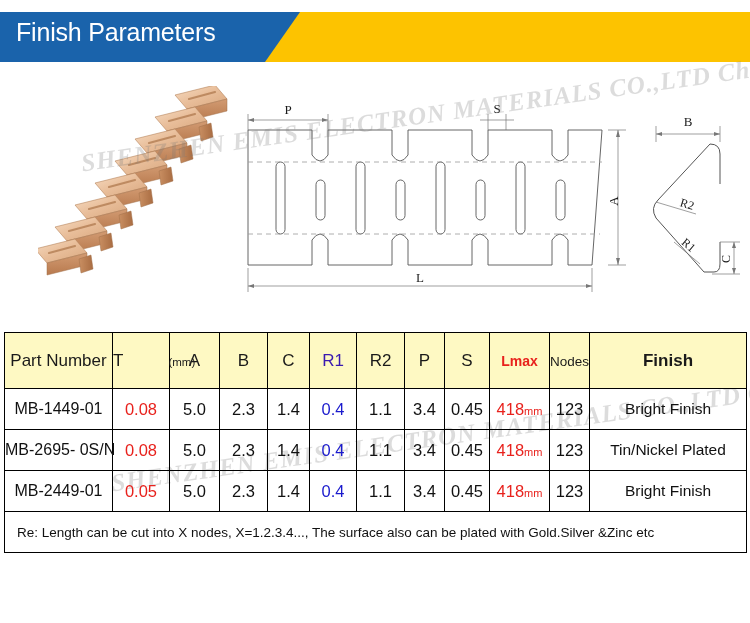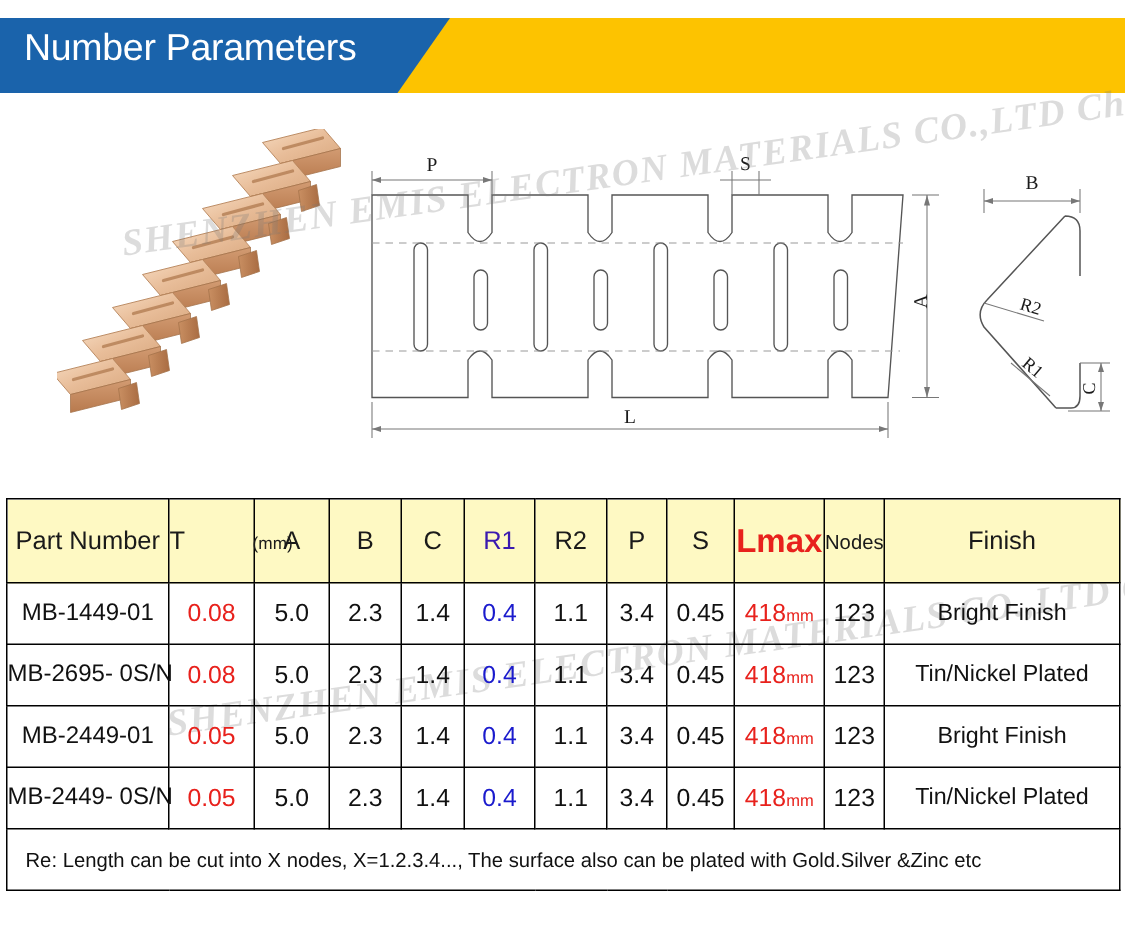--- a/index.html
+++ b/index.html
@@ -187,51 +187,51 @@
     text-align: left;
     padding-left: 5px;
     font-size: 16px;
     white-space: nowrap;
   }
   .cell-finish {
     font-size: 15.5px;
   }
   .val-red  { color: #e8211c; }
   .val-blue { color: #1a1acd; }
-  .hdr-red  { color: #e8211c; font-weight: bold; font-size: 22px; }
+  .hdr-red  { color: #e8211c; font-weight: bold; font-size: 14px; }
   .hdr-blue { color: #3a1ab0; }
   .sub-mm {
     font-size: 11px;
     vertical-align: baseline;
   }
   .hdr-sub {
     font-size: 11.5px;
     vertical-align: baseline;
     margin-left: 45px;
   }
   .hdr-nodes { font-size: 13.5px; }
-  .hdr-finish { font-size: 17px; }
+  .hdr-finish { font-size: 17px; font-weight: bold; }
 
   #note-row td {
     height: 40px;
     text-align: left;
     padding-left: 12px;
     font-size: 13.5px;
     color: #111111;
   }
 
   
 </style>
 </head>
 <body>
 
 <div id="header-banner">
   <div id="header-yellow-band"></div>
   <div id="header-blue-band"></div>
-  <div id="header-title">Number Parameters</div>
+  <div id="header-title">Finish Parameters</div>
 </div>
 
 <div id="drawing-area">
 
   <svg id="product-photo" viewBox="0 0 195 200" xmlns="http://www.w3.org/2000/svg">
     <defs>
       <linearGradient id="cuTop" x1="0" y1="0" x2="1" y2="1">
         <stop offset="0%" stop-color="#f7dcc2"></stop>
         <stop offset="50%" stop-color="#e8bd99"></stop>
         <stop offset="100%" stop-color="#d9a87f"></stop>
@@ -469,32 +469,18 @@
         <td>2.3</td>
         <td>1.4</td>
         <td><span class="val-blue">0.4</span></td>
         <td>1.1</td>
         <td>3.4</td>
         <td>0.45</td>
         <td><span class="val-red">418</span><span class="val-red sub-mm">mm</span></td>
         <td>123</td>
         <td class="cell-finish">Bright Finish</td>
       </tr>
-      <tr>
-        <td class="cell-part">MB-2449- 0S/N</td>
-        <td><span class="val-red">0.05</span></td>
-        <td>5.0</td>
-        <td>2.3</td>
-        <td>1.4</td>
-        <td><span class="val-blue">0.4</span></td>
-        <td>1.1</td>
-        <td>3.4</td>
-        <td>0.45</td>
-        <td><span class="val-red">418</span><span class="val-red sub-mm">mm</span></td>
-        <td>123</td>
-        <td class="cell-finish">Tin/Nickel Plated</td>
-      </tr>
       <tr id="note-row">
         <td colspan="12">Re: Length can be cut into X  nodes, X=1.2.3.4..., The surface also can be plated with Gold.Silver &amp;Zinc etc</td>
       </tr>
     </tbody>
   </table>
 </div>
 
 </body></html>

